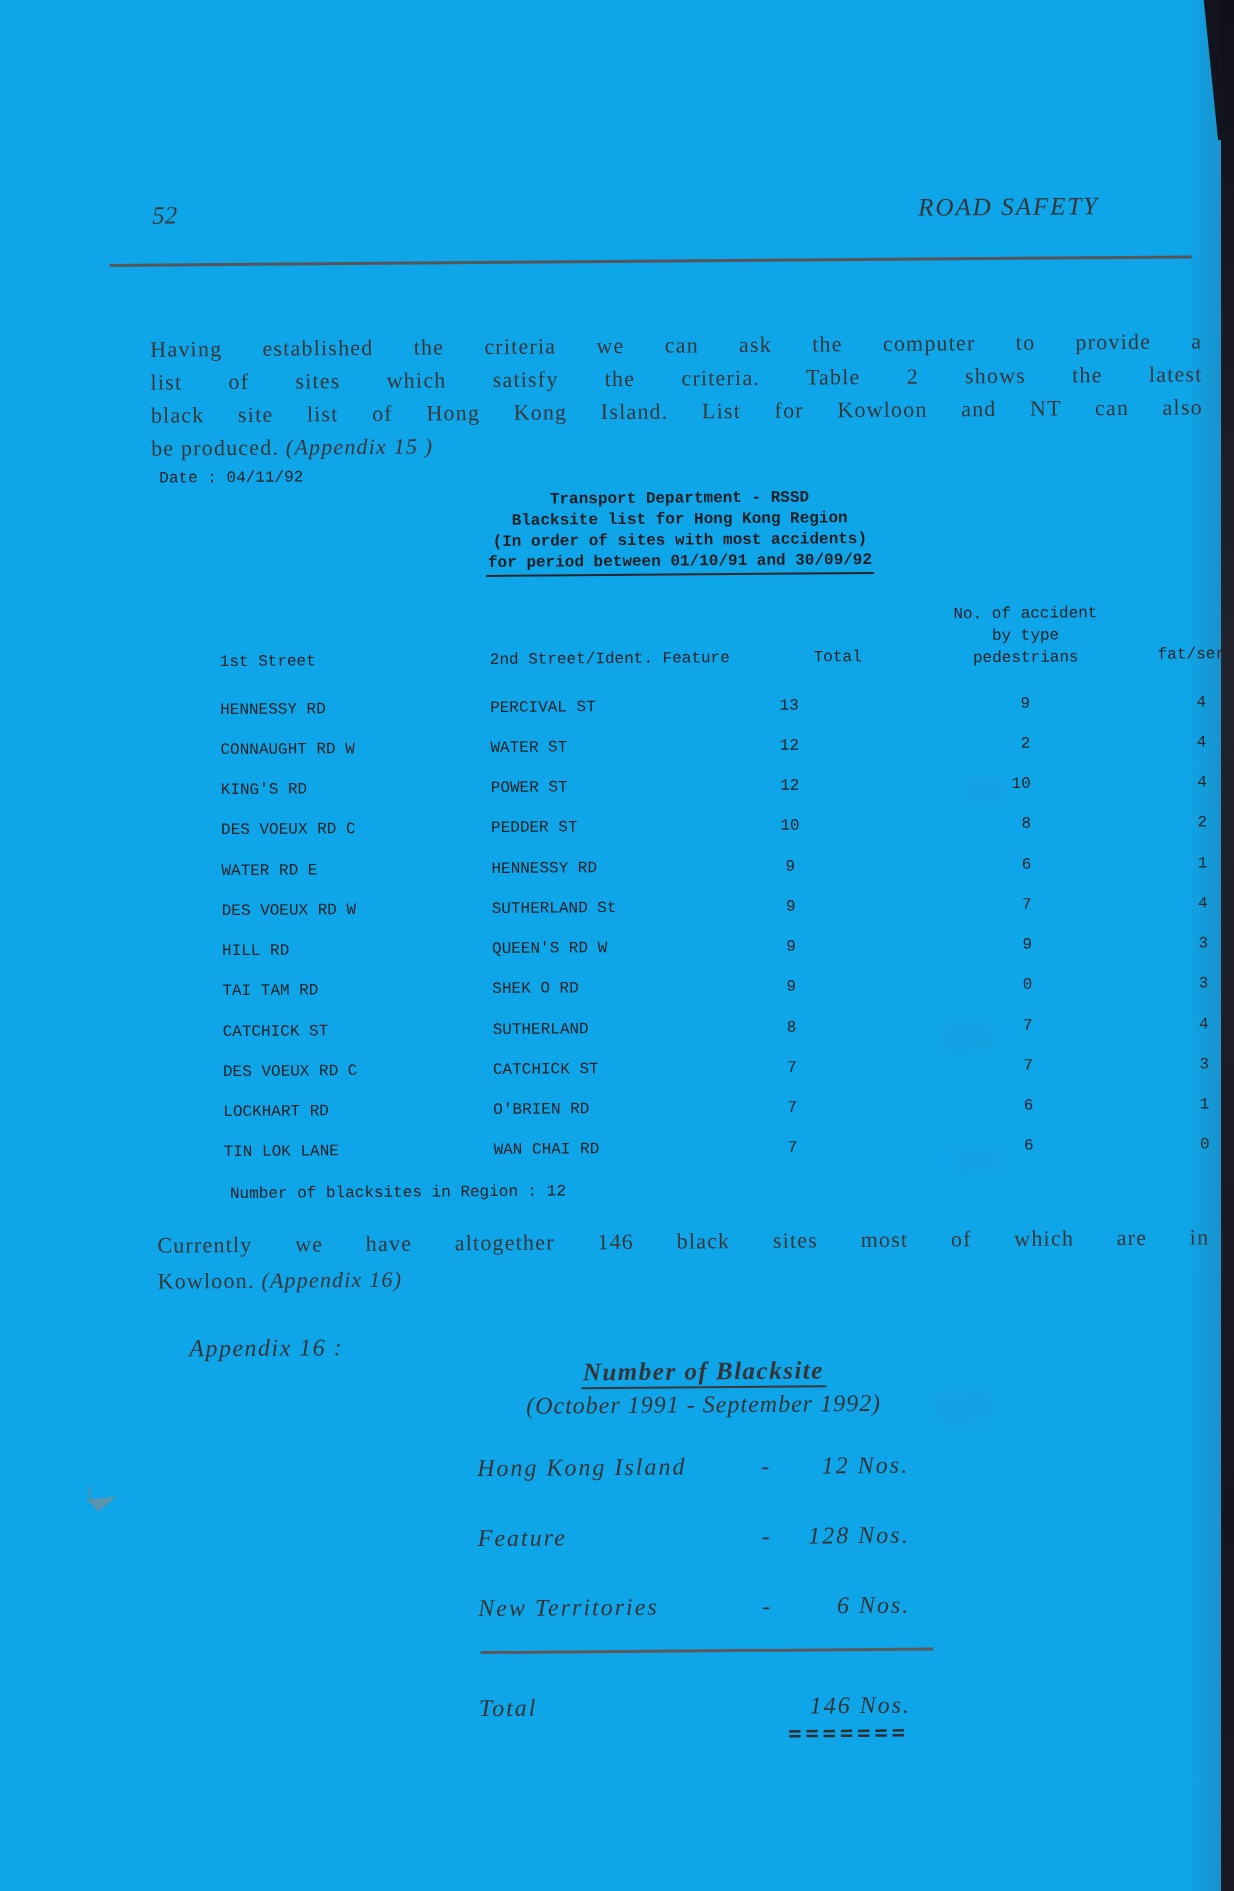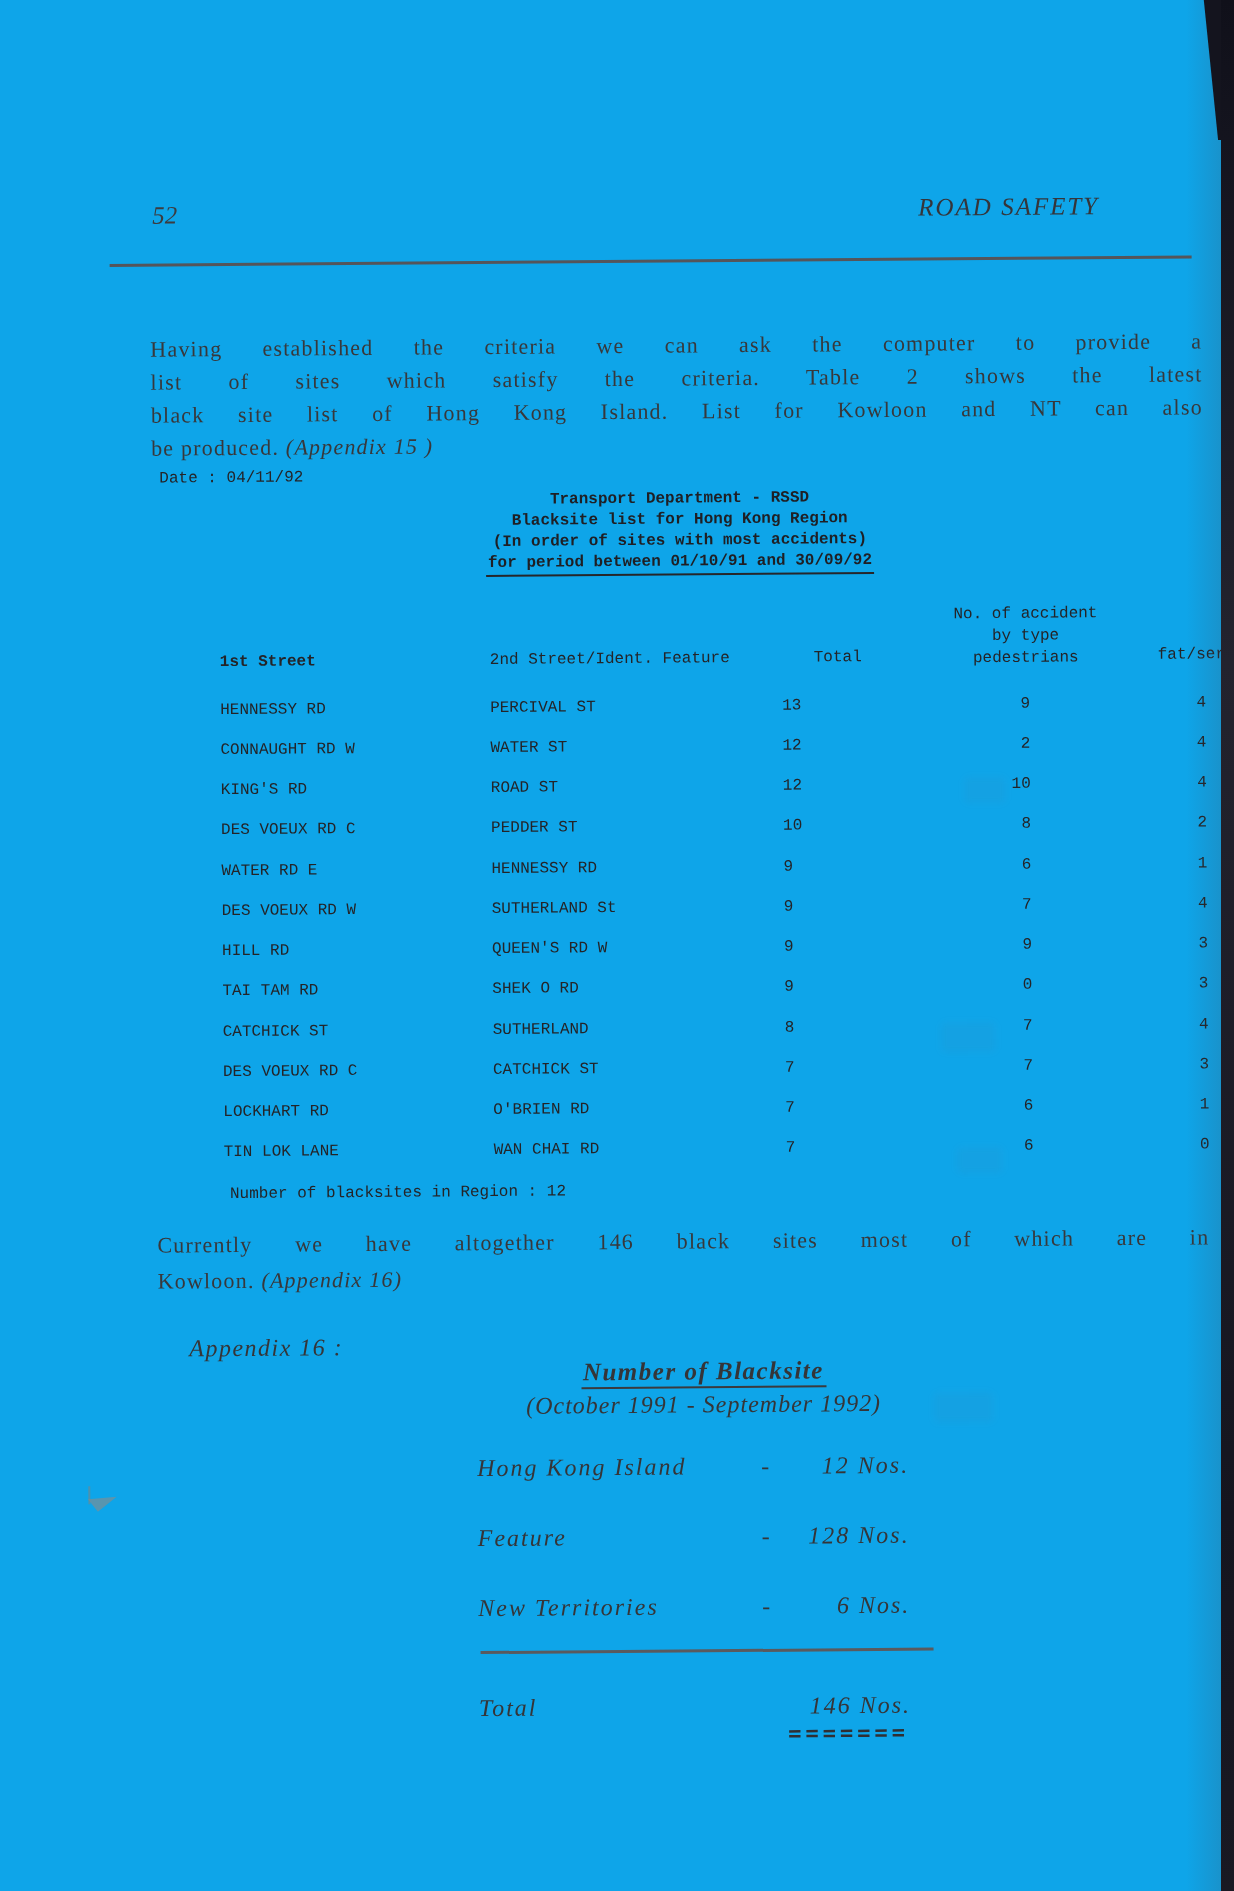--- a/index.html
+++ b/index.html
@@ -21,29 +21,29 @@
   
   .intro{left:155px;top:329px;width:1052px;}
   .pline{height:33px;line-height:33px;white-space:nowrap;}
   .pline.just{white-space:normal;}
 
   
   .dateline{left:163px;top:466px;}
   .ptitle{left:408px;top:489px;width:550px;text-align:center;line-height:21px;font-weight:bold;color:#1f1f24;}
   .u2{display:inline-block;border-bottom:2.5px solid #26262a;padding:0 2px 1px 2px;}
   .hacc{left:940px;top:606px;width:176px;text-align:center;line-height:22px;}
-  .hs1{left:222px;top:650px;font-weight:bold;}
+  .hs1{left:222px;top:650px;}
   .hs2{left:492px;top:650px;}
   .htotal{left:808px;top:650px;width:64px;text-align:center;}
   .hfat{left:1160px;top:650px;}
   .prow{left:0;width:1234px;height:22px;}
   .prow span{position:absolute;}
   .c1{left:222px;}
   .c2{left:492px;}
-  .c3{left:784px;width:70px;text-align:left;}
+  .c3{left:756px;width:70px;text-align:center;}
   .c4{left:952px;width:80px;text-align:right;}
   .c5{left:1146px;width:62px;text-align:right;}
   .regcount{left:228px;top:1182px;}
 
   
   .summary{left:155px;top:1224px;width:1052px;}
   .pline2{height:36px;line-height:36px;}
 
   
   .applabel{left:186px;top:1332px;font-style:italic;font-size:24px;letter-spacing:1.5px;}
@@ -117,21 +117,21 @@
     </div>
     <div class="abs mono prow" style="top:738px">
       <span class="c1">CONNAUGHT RD W</span>
         <span class="c2">WATER ST</span>
         <span class="c3">12</span>
         <span class="c4">2</span>
         <span class="c5">4</span>
     </div>
     <div class="abs mono prow" style="top:778px">
       <span class="c1">KING'S RD</span>
-        <span class="c2">ROAD ST</span>
+        <span class="c2">POWER ST</span>
         <span class="c3">12</span>
         <span class="c4">10</span>
         <span class="c5">4</span>
     </div>
     <div class="abs mono prow" style="top:818px">
       <span class="c1">DES VOEUX RD C</span>
         <span class="c2">PEDDER ST</span>
         <span class="c3">10</span>
         <span class="c4">8</span>
         <span class="c5">2</span>

